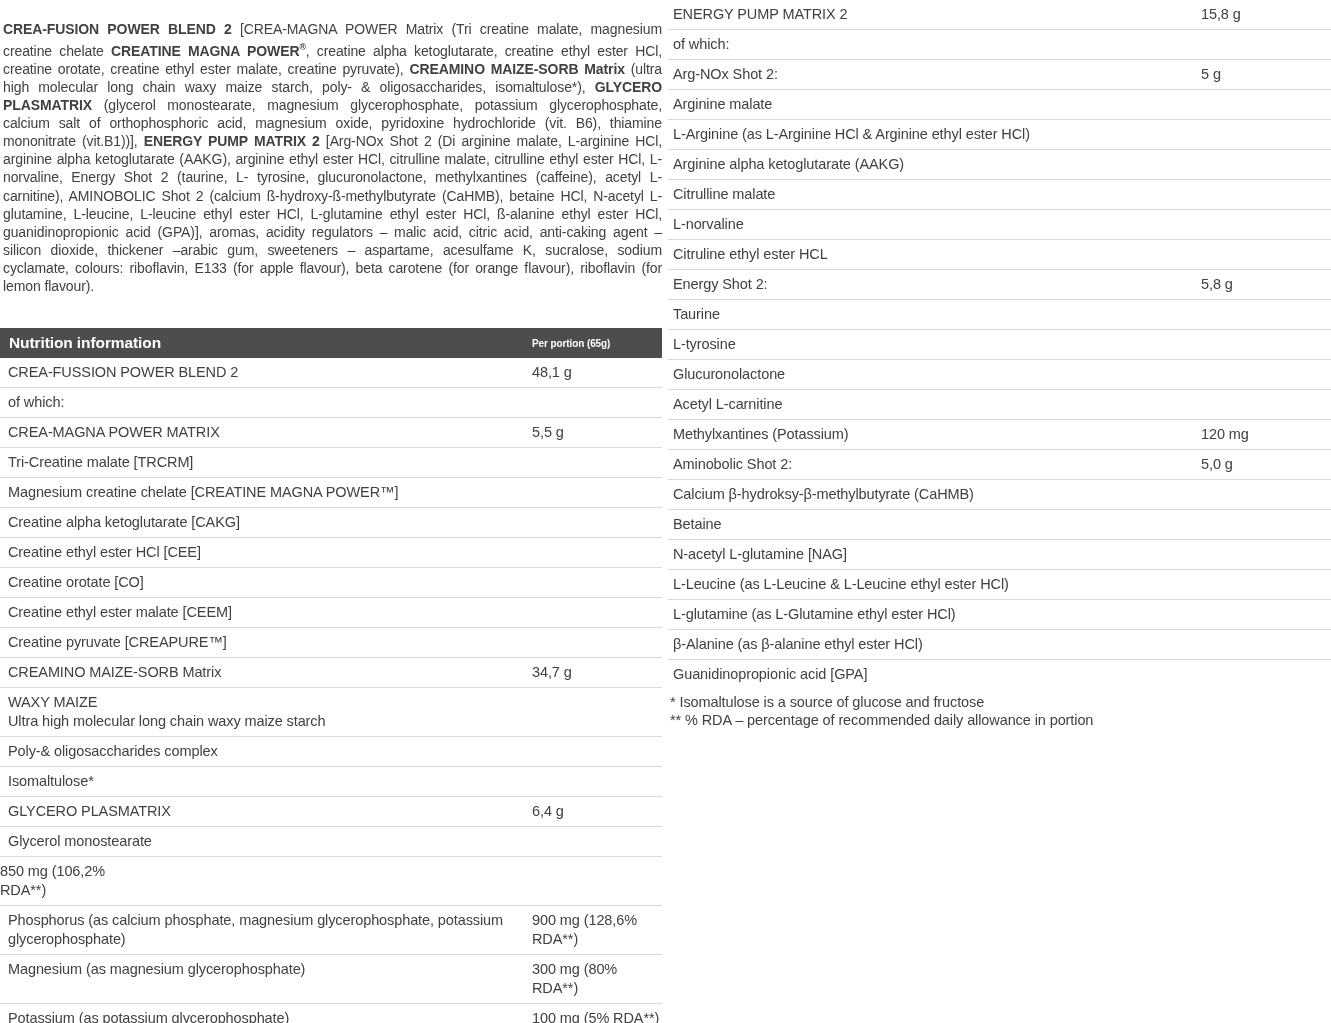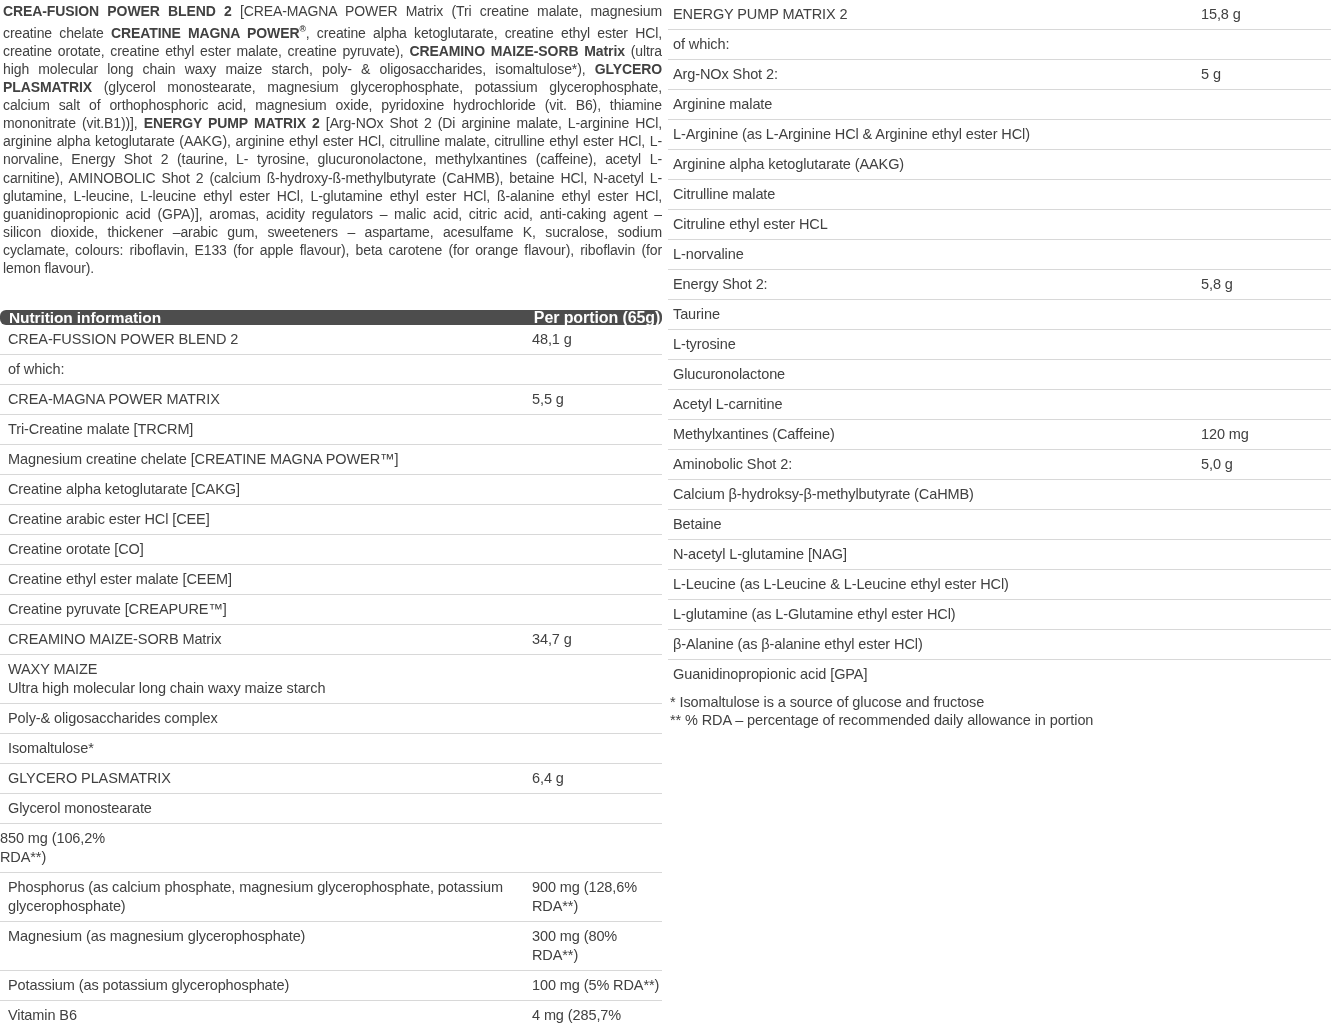--- a/index.html
+++ b/index.html
@@ -21,43 +21,42 @@
   }
   .page {
     display: flex;
     width: 1331px;
   }
   .col-left  { width: 662px; margin-right: 6px; flex: none; }
   .col-right { width: 663px; flex: none; }
 
   
   .ingredients {
-    margin: 2px 0 0 0;
+    margin: 20px 0 0 0;
     padding-left: 3px;
     font-size: 14px;
     line-height: 18.1px;
     letter-spacing: -0.1px;
     text-align: justify;
   }
   .ingredients .b { font-weight: bold; }
   .ingredients .sup { vertical-align: super; font-size: 62%; }
 
   
   .ntable { margin-top: 33px; }
   .thead {
     display: flex;
     align-items: center;
     background: var(--header-bg);
     color: var(--header-text);
     font-weight: bold;
-    height: 15px;
-    border-radius: 6px;
+    height: 30px;
   }
   .thead-title   { flex: 1; padding-left: 9px; font-size: 15.5px; letter-spacing: -0.1px; }
-  .thead-portion { width: 130px; flex: none; font-size: 16px; letter-spacing: -0.1px; text-align: center; }
+  .thead-portion { width: 130px; flex: none; font-size: 10px; letter-spacing: -0.1px; }
 
   .row {
     display: flex;
     border-bottom: 1px solid var(--border);
     padding: 5px 0;
     font-size: 14.5px;
     line-height: 19px;
     letter-spacing: -0.1px;
   }
   .row-label {
@@ -115,21 +114,21 @@
   </div>
           <div class="row">
     <div class="row-label">Magnesium creatine chelate [CREATINE MAGNA POWER™]</div>
     <div class="row-value"></div>
   </div>
           <div class="row">
     <div class="row-label">Creatine alpha ketoglutarate [CAKG]</div>
     <div class="row-value"></div>
   </div>
           <div class="row">
-    <div class="row-label">Creatine arabic ester HCl [CEE]</div>
+    <div class="row-label">Creatine ethyl ester HCl [CEE]</div>
     <div class="row-value"></div>
   </div>
           <div class="row">
     <div class="row-label">Creatine orotate [CO]</div>
     <div class="row-value"></div>
   </div>
           <div class="row">
     <div class="row-label">Creatine ethyl ester malate [CEEM]</div>
     <div class="row-value"></div>
   </div>
@@ -213,25 +212,25 @@
   </div>
           <div class="row">
     <div class="row-label">Arginine alpha ketoglutarate (AAKG)</div>
     <div class="row-value"></div>
   </div>
           <div class="row">
     <div class="row-label">Citrulline malate</div>
     <div class="row-value"></div>
   </div>
           <div class="row">
+    <div class="row-label">L-norvaline</div>
+    <div class="row-value"></div>
+  </div>
+          <div class="row">
     <div class="row-label">Citruline ethyl ester HCL</div>
-    <div class="row-value"></div>
-  </div>
-          <div class="row">
-    <div class="row-label">L-norvaline</div>
     <div class="row-value"></div>
   </div>
           <div class="row">
     <div class="row-label">Energy Shot 2:</div>
     <div class="row-value">5,8 g</div>
   </div>
           <div class="row">
     <div class="row-label">Taurine</div>
     <div class="row-value"></div>
   </div>
@@ -241,21 +240,21 @@
   </div>
           <div class="row">
     <div class="row-label">Glucuronolactone</div>
     <div class="row-value"></div>
   </div>
           <div class="row">
     <div class="row-label">Acetyl L-carnitine</div>
     <div class="row-value"></div>
   </div>
           <div class="row">
-    <div class="row-label">Methylxantines (Caffeine)</div>
+    <div class="row-label">Methylxantines (Potassium)</div>
     <div class="row-value">120 mg</div>
   </div>
           <div class="row">
     <div class="row-label">Aminobolic Shot 2:</div>
     <div class="row-value">5,0 g</div>
   </div>
           <div class="row">
     <div class="row-label">Calcium β-hydroksy-β-methylbutyrate (CaHMB)</div>
     <div class="row-value"></div>
   </div>

